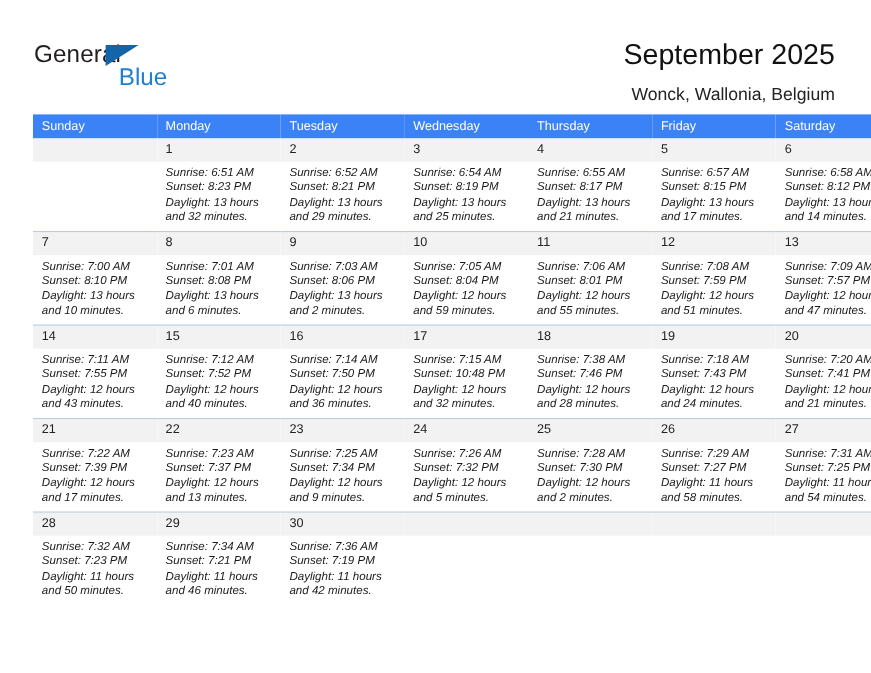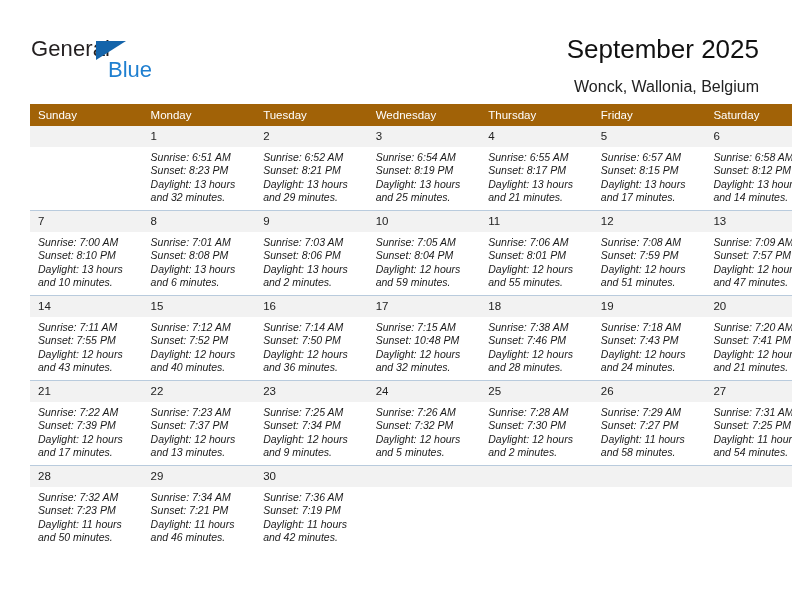--- a/index.html
+++ b/index.html
@@ -89,21 +89,21 @@
     left: 30px;
     top: 104px;
     width: 732px;
   }
   table.cal {
     border-collapse: collapse;
     table-layout: fixed;
     width: 732px;
   }
   table.cal th {
-    background: #a16207;
+    background: #3b82f6;
     color: #ffffff;
     font-size: 11.5px;
     font-weight: normal;
     text-align: left;
     padding: 5px 0 5px 8px;
     height: 11px;
     width: 104.57px;
     border: none;
   }
   table.cal td {

